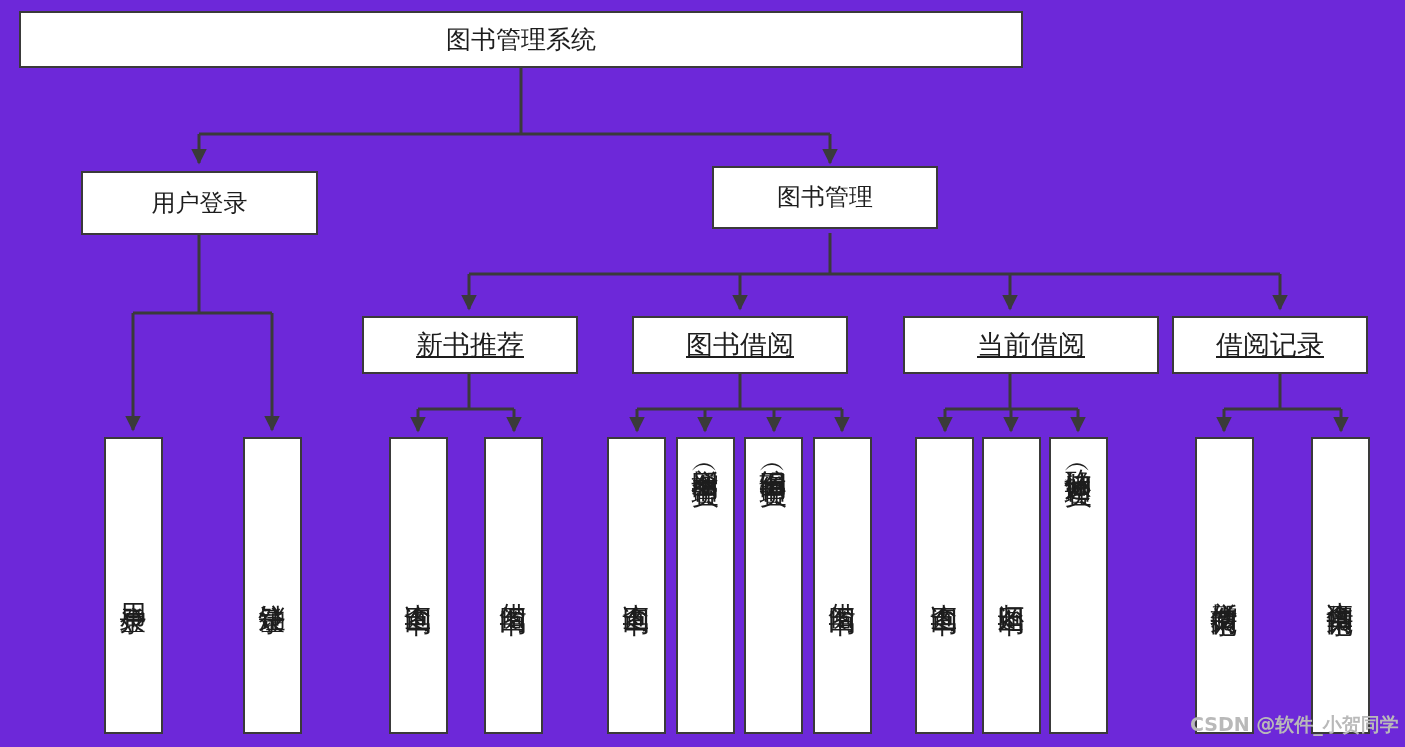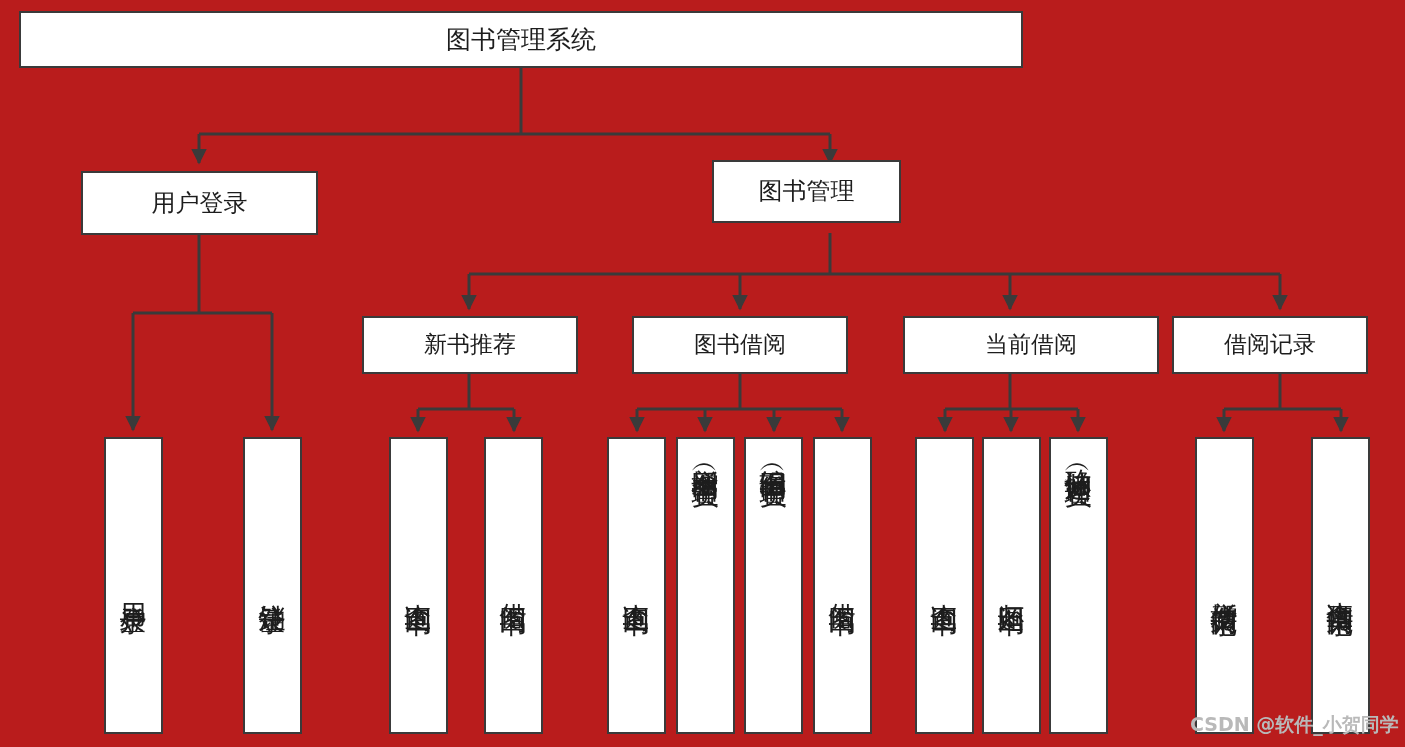--- a/index.html
+++ b/index.html
@@ -5,21 +5,21 @@
 <style>
   html,body{margin:0;padding:0;background:#ffffff;}
   body{
     font-family:"DejaVu Sans","Liberation Sans",sans-serif;
     -webkit-font-smoothing:antialiased;
   }
   #canvas{
     position:relative;
     width:1405px;
     height:747px;
-    background:#b91c1c;
+    background:#6d28d9;
     overflow:hidden;
   }
   #wires{
     position:absolute;
     left:0; top:0;
     width:1405px;
     height:747px;
     pointer-events:none;
   }
   .node{
@@ -36,21 +36,21 @@
   .node .lbl{
     display:block;
     text-align:center;
     line-height:1.12;
     white-space:nowrap;
   }
   
   .node.root .lbl{ font-size:25px; }
   
   .node.lvl1 .lbl{ font-size:24px; }
-  .node.lvl2 .lbl{ font-size:23px; }
+  .node.lvl2 .lbl{ font-size:27px;text-decoration:underline; }
   
   .node.leaf{
     align-items:flex-start;
     padding-top:8px;
   }
   .node.leaf .lbl{
     writing-mode:vertical-rl;
     text-orientation:upright;
     font-size:27px;
     letter-spacing:2px;
@@ -129,21 +129,21 @@
   </svg>
 
   <div class="node root" style="left:19px; top:11px; width:1004px; height:57px;">
     <span class="lbl">图书管理系统</span>
   </div>
 
   <div class="node lvl1" style="left:81px; top:171px; width:237px; height:64px;">
     <span class="lbl">用户登录</span>
   </div>
 
-  <div class="node lvl1" style="left:712px; top:160px; width:189px; height:63px;">
+  <div class="node lvl1" style="left:712px; top:166px; width:226px; height:63px;">
     <span class="lbl">图书管理</span>
   </div>
 
   <div class="node lvl2" style="left:362px; top:316px; width:216px; height:58px;">
     <span class="lbl">新书推荐</span>
   </div>
 
   <div class="node lvl2" style="left:632px; top:316px; width:216px; height:58px;">
     <span class="lbl">图书借阅</span>
   </div>

